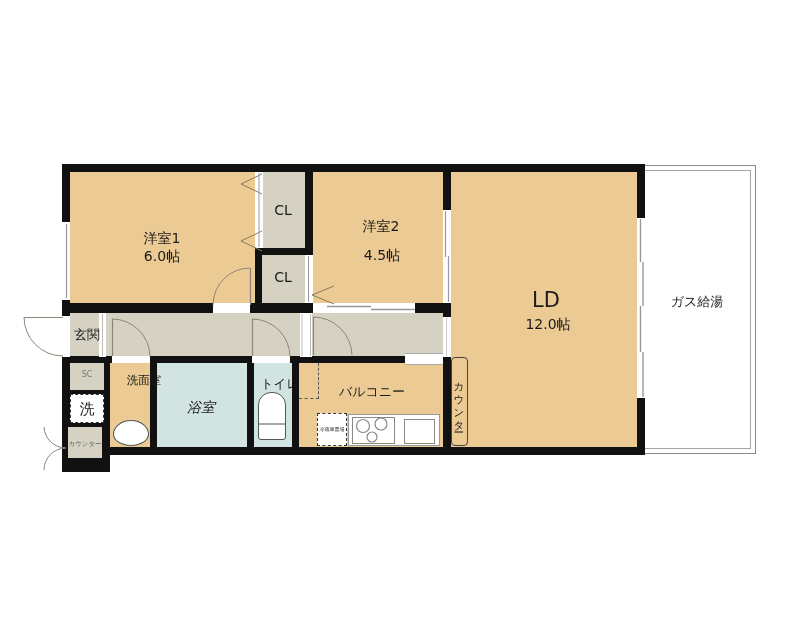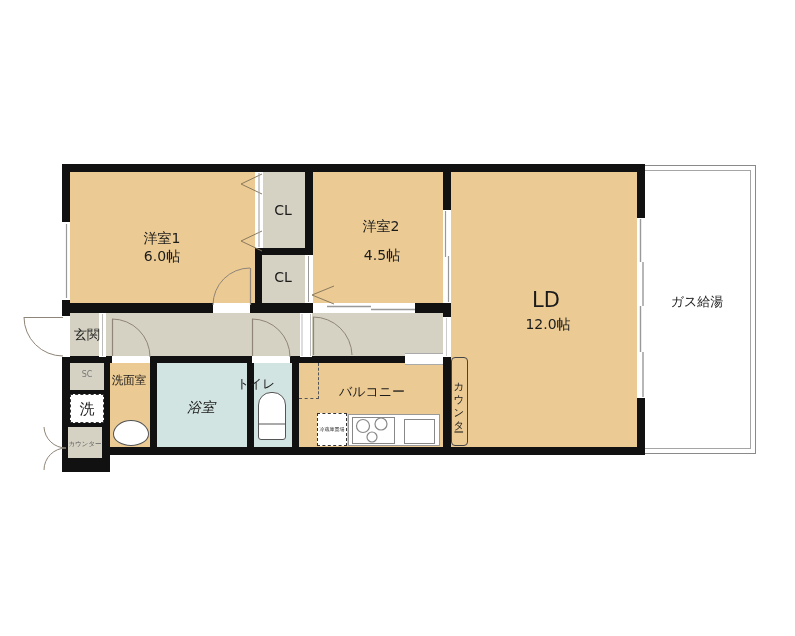--- a/index.html
+++ b/index.html
@@ -132,23 +132,23 @@
   <div class="lbl" style="left:162px;top:238px;font-size:14px;">洋室1</div>
   <div class="lbl" style="left:162px;top:256px;font-size:14px;">6.0帖</div>
   <div class="lbl" style="left:381px;top:226px;font-size:14px;">洋室2</div>
   <div class="lbl" style="left:382px;top:255px;font-size:14px;text-align:center;">4.5帖</div>
   <div class="lbl" style="left:546px;top:300px;font-size:21px;">LD</div>
   <div class="lbl" style="left:548px;top:324px;font-size:14px;">12.0帖</div>
   <div class="lbl" style="left:283px;top:210px;font-size:14px;">CL</div>
   <div class="lbl" style="left:283px;top:277px;font-size:14px;">CL</div>
   <div class="lbl" style="left:697px;top:301px;font-size:13px;">ガス給湯</div>
   <div class="lbl" style="left:87px;top:334px;font-size:13px;">玄関</div>
-  <div class="lbl" style="left:129px;top:381px;font-size:11.5px;">洗面室</div>
+  <div class="lbl" style="left:144px;top:381px;font-size:11.5px;">洗面室</div>
   <div class="lbl" style="left:201px;top:407px;font-size:14px;font-style:italic;">浴室</div>
-  <div class="lbl" style="left:256px;top:384px;font-size:12.5px;">トイレ</div>
+  <div class="lbl" style="left:280px;top:384px;font-size:12.5px;">トイレ</div>
   <div class="lbl" style="left:372px;top:391px;font-size:13px;">バルコニー</div>
   <div class="lbl" style="left:459px;top:401px;font-size:10.5px;writing-mode:vertical-rl;letter-spacing:1px;">カウンター</div>
   <div class="lbl" style="left:87px;top:375px;font-size:8px;color:#777;">SC</div>
   <div class="lbl" style="left:87px;top:409px;font-size:15px;">洗</div>
   <div class="lbl" style="left:85px;top:444px;font-size:6.5px;color:#555;">カウンター</div>
   <div class="lbl" style="left:332px;top:429px;font-size:5px;color:#333;">冷蔵庫置場</div>
 
 </div>
 
 </body></html>

